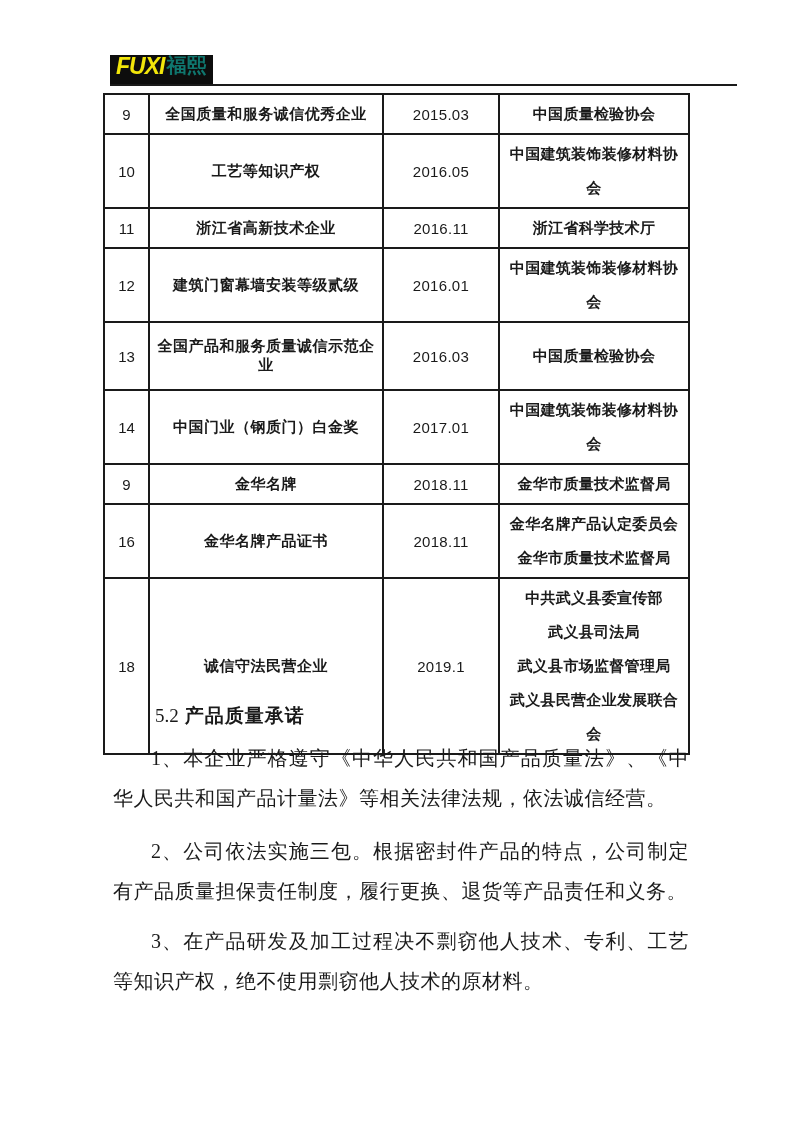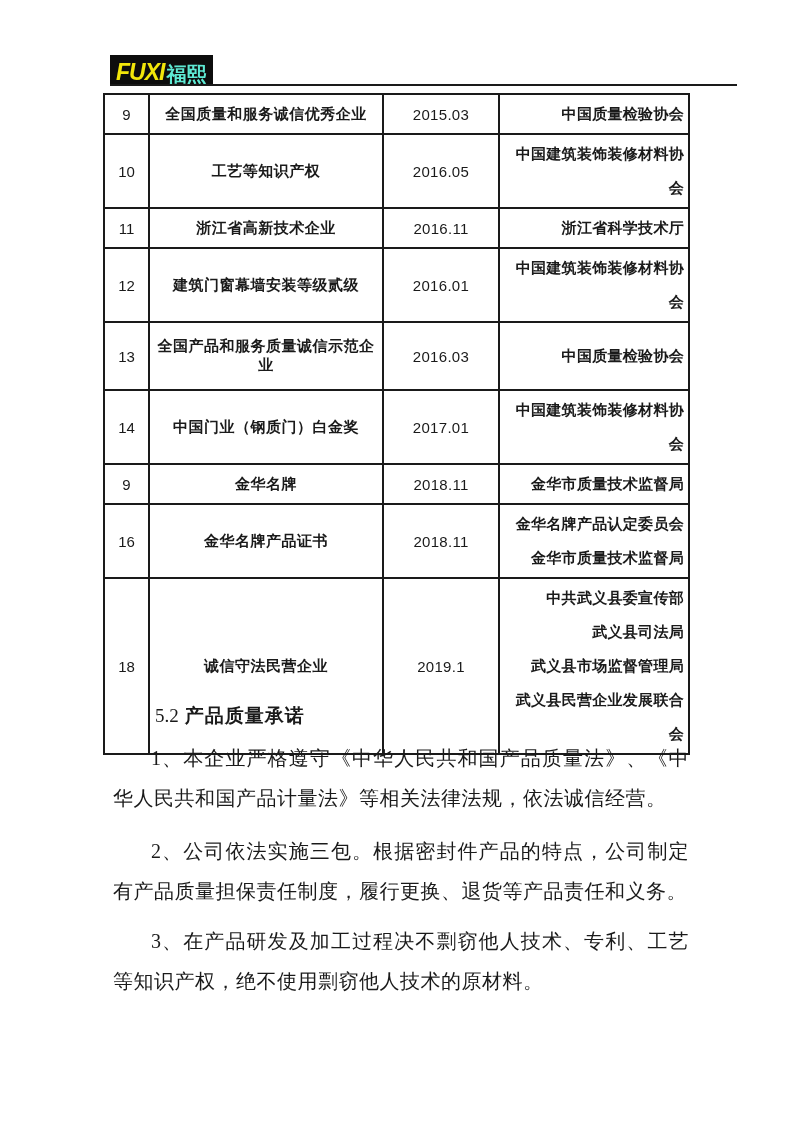--- a/index.html
+++ b/index.html
@@ -15,35 +15,35 @@
     overflow: hidden;
   }
 
   
   .logo {
     position: absolute;
     left: 110px; top: 55px;
     height: 29px;
     background: #0d0d0d;
     display: inline-flex;
-    align-items: flex-end;
+    align-items: flex-start;
     padding: 0 7px 0 6px;
     white-space: nowrap;
   }
   .logo .latin {
     color: #f2e60a;
     font-family: "Liberation Sans", "DejaVu Sans", sans-serif;
     font-weight: 700;
     font-style: italic;
     font-size: 23px;
     letter-spacing: -1px;
     line-height: 1;
   }
   .logo .cjk {
-    color: #5eead4;
+    color: #0f766e;
     font-family: "Liberation Sans", "DejaVu Sans", sans-serif;
     font-weight: 700;
     font-size: 20px;
     line-height: 1;
     margin-left: 2px;
   }
   .header-rule {
     position: absolute;
     left: 110px; top: 84px;
     width: 627px; height: 2px;
@@ -67,21 +67,21 @@
   }
   col.c-no   { width: 45px; }
   col.c-name { width: 234px; }
   col.c-date { width: 116px; }
   col.c-org  { width: 190px; }
 
   td.no   { font-size: 15px; font-weight: 400; }
   td.name { font-size: 15px; font-weight: 700; letter-spacing: 0.5px; }
   td.date { font-size: 15px; font-weight: 400; letter-spacing: 0.3px; border-radius: 7px; }
   td.org  { font-size: 15px; font-weight: 700; letter-spacing: 0.3px; }
-  td.org .issuer-line { line-height: 34px; text-align: right; }
+  td.org .issuer-line { line-height: 34px; }
 
   tr.r1 { height: 40px; }
   tr.r2 { height: 57px; }
   tr.r3 { height: 38px; }
   tr.r4 { height: 57px; }
   tr.r5 { height: 68px; }
   tr.r6 { height: 58px; }
   tr.r7 { height: 37px; }
   tr.r8 { height: 71px; }
   tr.r9 { height: 155px; }

